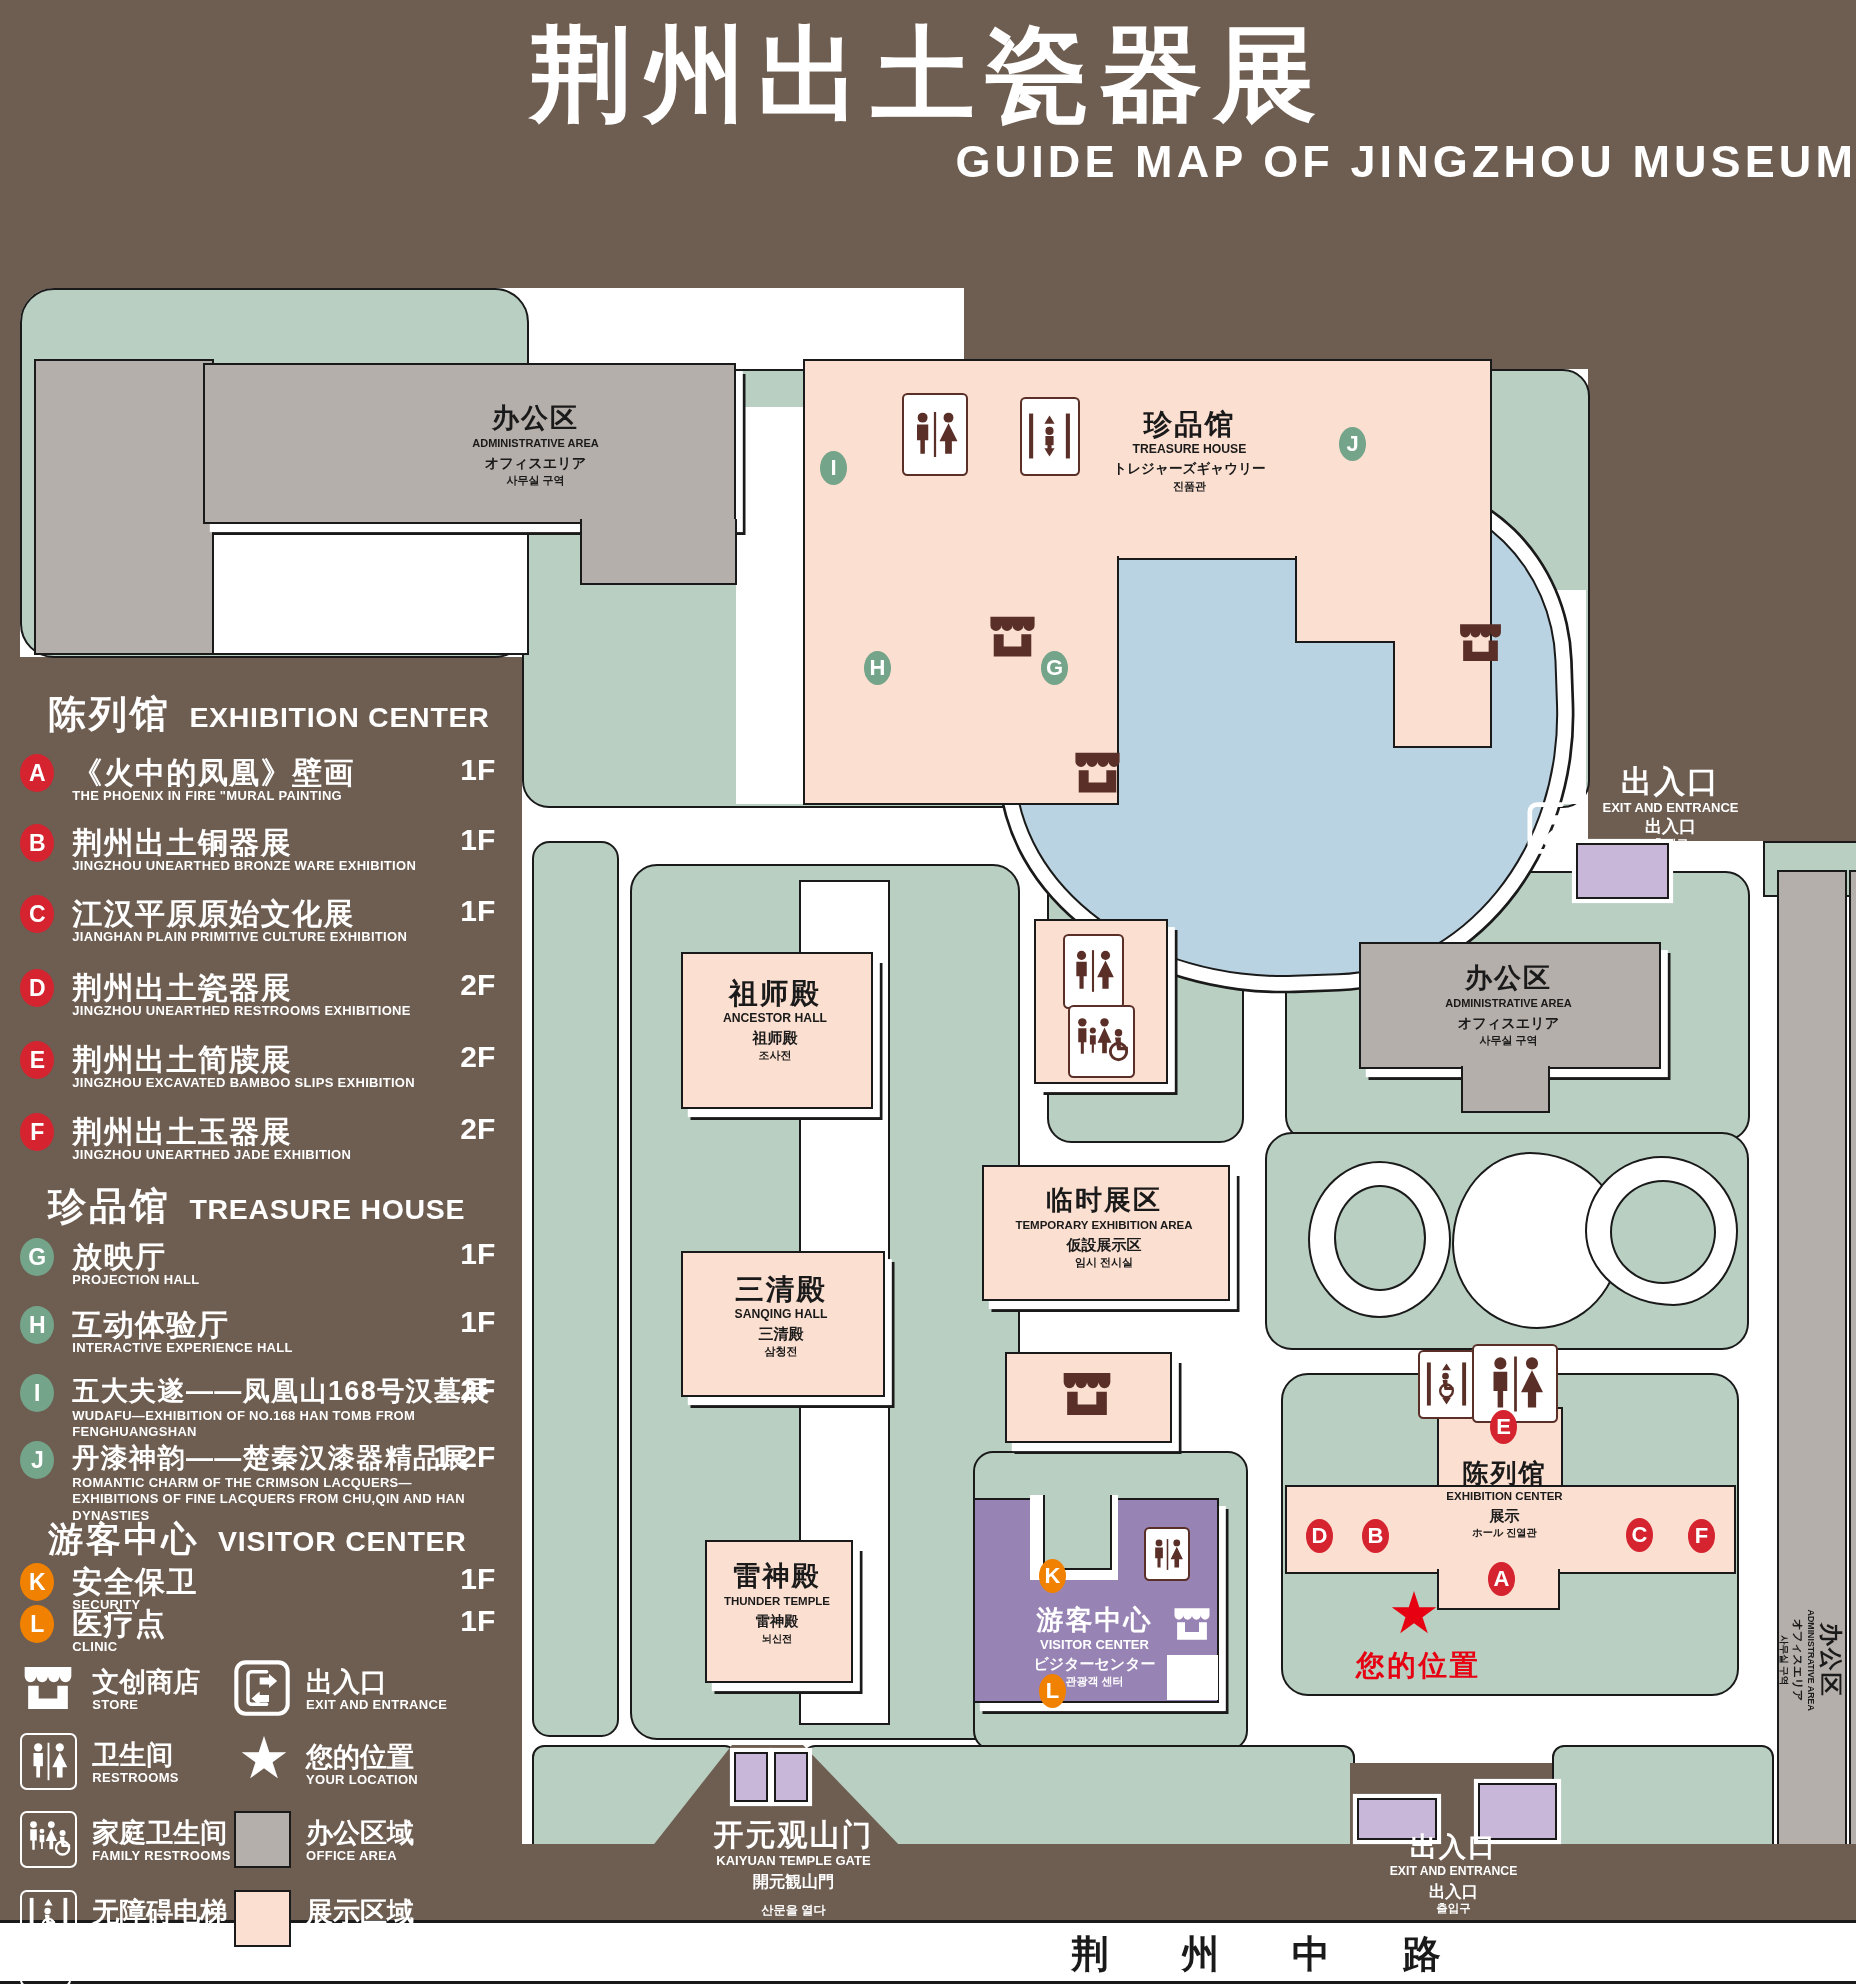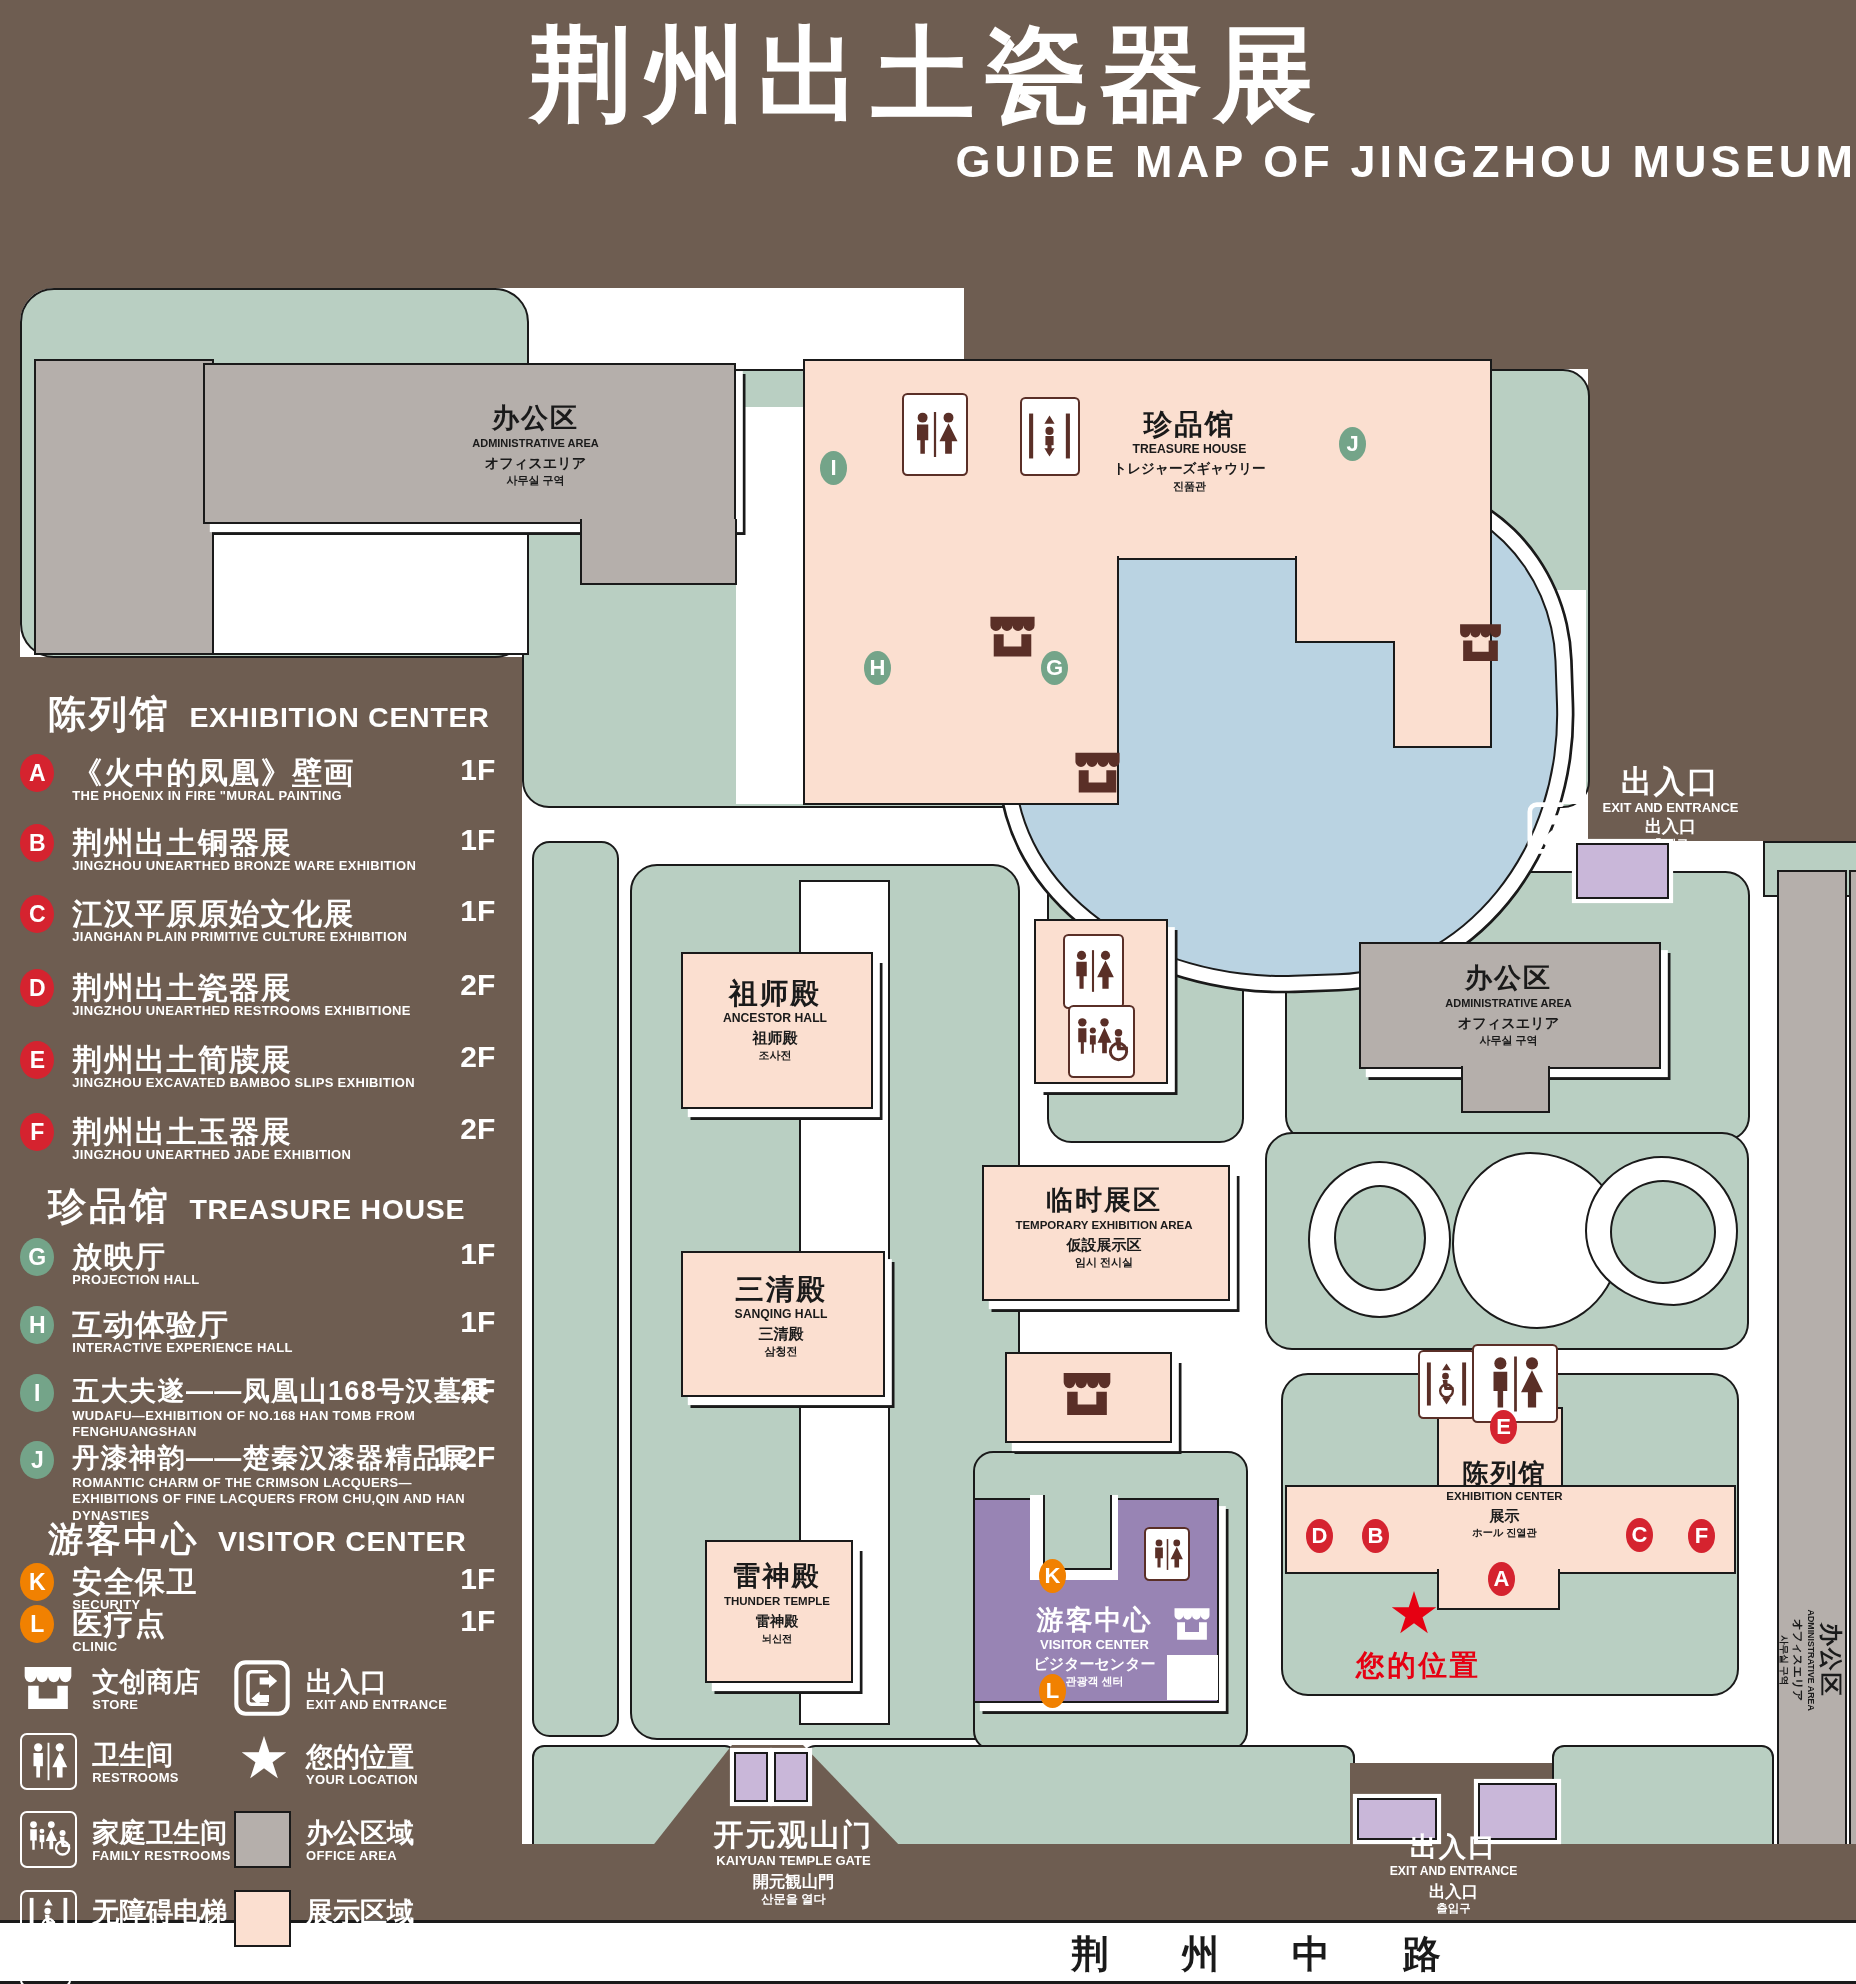--- a/index.html
+++ b/index.html
@@ -308,21 +308,21 @@
 <div class="abs white" style="left:0px;top:1920px;width:1857px;height:58px;border-top:3.4px solid #1a1a1a;border-bottom:3.4px solid #1a1a1a;"></div>
 <div class="abs roadtxt" style="left:1071px;top:1929px;">荆 州 中 路</div>
 
 <div class="abs brown" style="left:651px;top:1745px;width:475px;height:103px;clip-path:polygon(81px 0,152px 0,251px 103px,0 103px);"></div>
 <div class="abs lpurp" style="left:734px;top:1752px;width:30px;height:46px;"></div>
 <div class="abs lpurp" style="left:774px;top:1752px;width:30px;height:46px;"></div>
 <div class="abs mlabel w" style="left:658px;top:1818px;width:271px;">
   <span class="l1" style="font-size:30px;">开元观山门</span>
   <span class="l2" style="font-size:13px;">KAIYUAN TEMPLE GATE</span>
   <span class="l3" style="font-size:16.3px;line-height:22px;text-align:center;">開元観山門</span>
-  <span class="l4" style="font-size:12.2px;">산문을 열다</span>
+  <span class="l4" style="font-size:12.2px;margin-top:11px;">산문을 열다</span>
 </div>
 
 <div class="abs brown" style="left:1350px;top:1763px;width:202px;height:92px;"></div>
 <div class="abs lpurp" style="left:1357px;top:1798px;width:76px;height:38px;"></div>
 <div class="abs lpurp" style="left:1478px;top:1783px;width:75px;height:53px;"></div>
 <div class="abs mlabel w" style="left:1369px;top:1832px;width:169px;">
   <span class="l1" style="font-size:27px;line-height:31px;">出入口</span>
   <span class="l2" style="font-size:12.2px;">EXIT AND ENTRANCE</span>
   <span class="l3" style="font-size:16.3px;line-height:20.3px;">出入口</span>
   <span class="l4" style="font-size:11.5px;">출입구</span>

